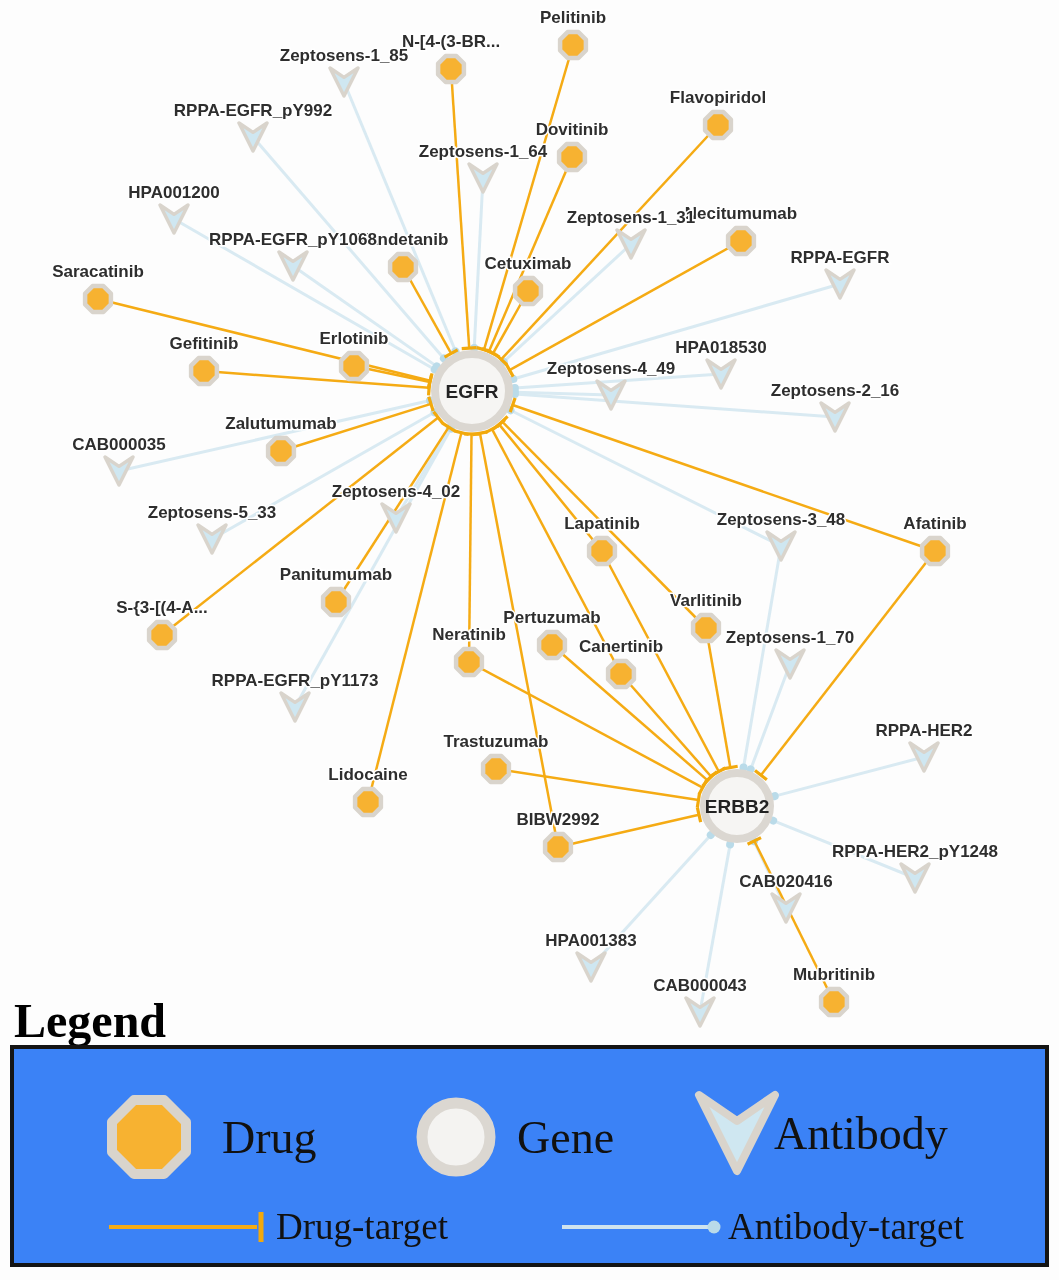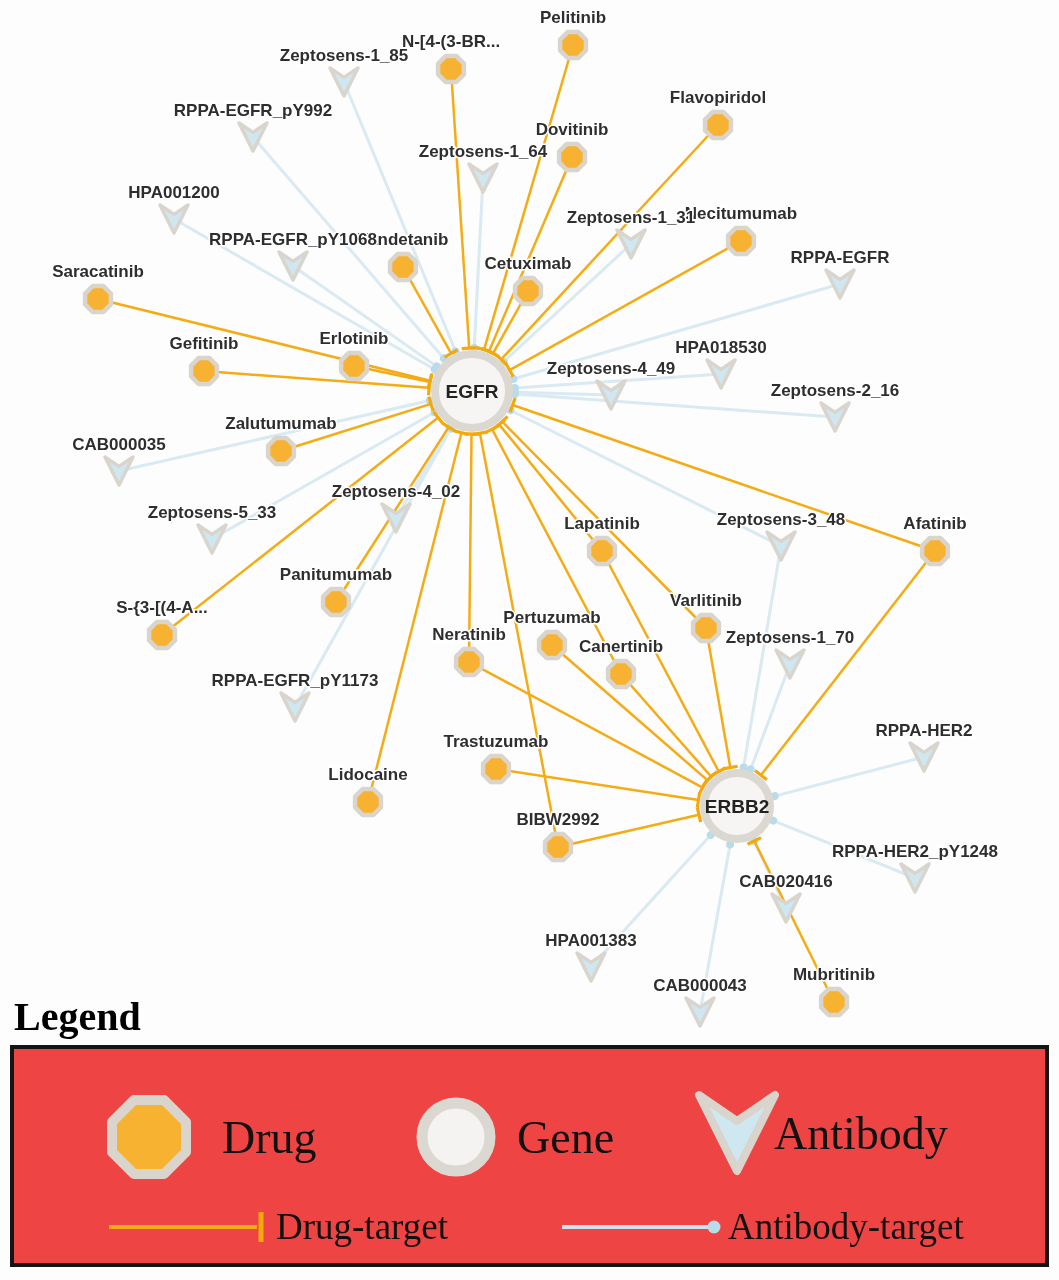--- a/index.html
+++ b/index.html
@@ -16,23 +16,23 @@
   polygon.ab-node{fill:#cfe7f1;stroke:#d9d4cc;stroke-width:3.5;stroke-linejoin:round;}
   circle.gene-node{fill:#f6f5f3;stroke:#dbd7d1;stroke-width:8;}
 
   text.node-label{font-family:"Liberation Sans",sans-serif;font-weight:bold;font-size:17px;
     fill:#2e2e2e;text-anchor:middle;paint-order:stroke;stroke:#ffffff;stroke-width:3px;}
   text.gene-label{font-family:"Liberation Sans",sans-serif;font-weight:bold;font-size:19px;
     fill:#222222;text-anchor:middle;}
 
   
   .legend-title{position:absolute;left:14px;top:993px;
-    font-family:"Liberation Serif",serif;font-weight:bold;font-size:40px;color:#000;}
+    font-family:"Liberation Serif",serif;font-weight:bold;font-size:48px;color:#000;}
   .legend-box{position:absolute;left:10px;top:1045px;width:1031px;height:214px;
-    border:4px solid #141414;background:#ef4444;}
+    border:4px solid #141414;background:#3b82f6;}
   text.lg-big{font-family:"Liberation Serif",serif;font-size:46px;fill:#111;}
   text.lg-mid{font-family:"Liberation Serif",serif;font-size:37px;fill:#111;}
 </style>
 </head>
 <body>
 
 <div id="stage">
 
   <svg id="graph" width="1059" height="1280" viewBox="0 0 1059 1280">
     <defs>

